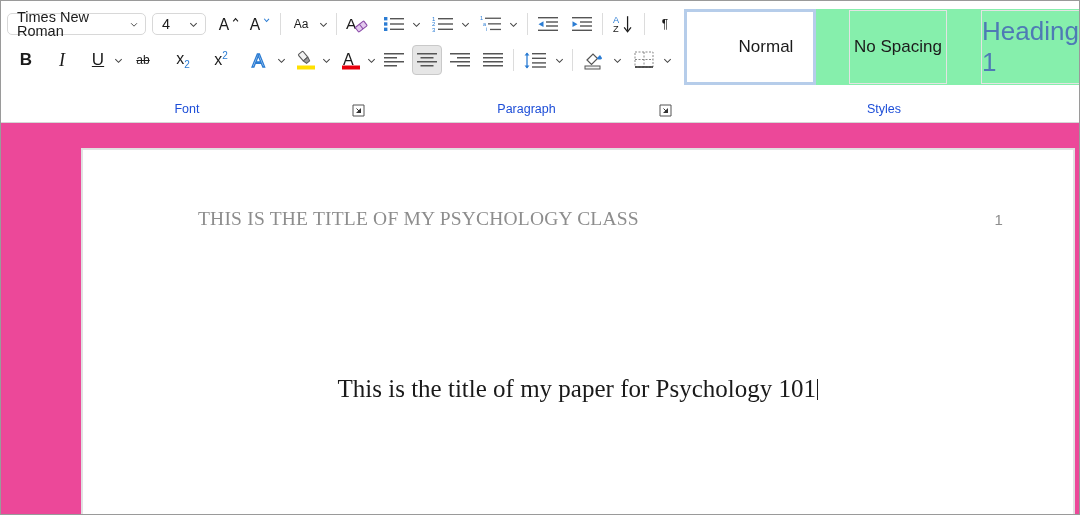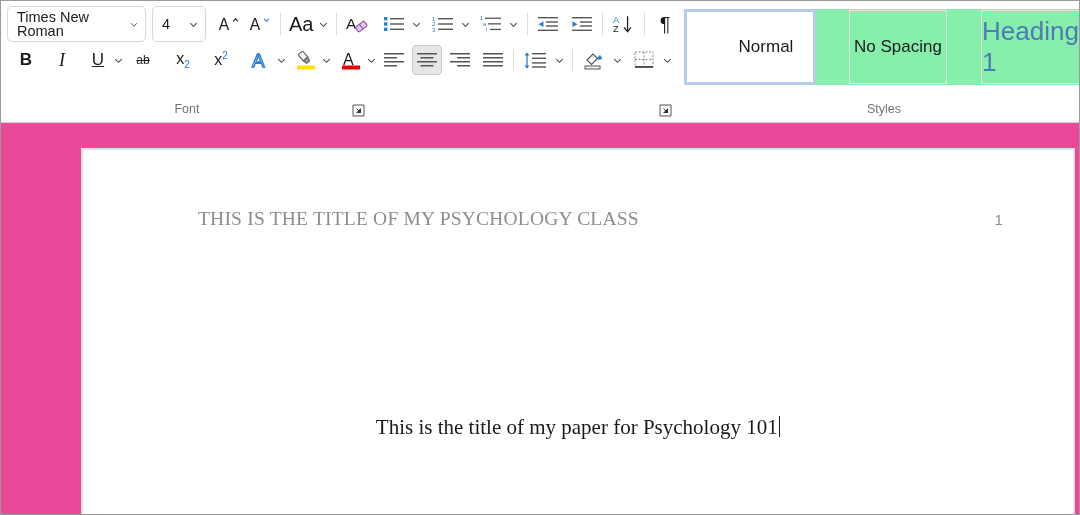--- a/index.html
+++ b/index.html
@@ -44,21 +44,21 @@
     margin: 6px 0 26px 0;
     align-self: stretch;
   }
   .group-label {
     position: absolute;
     bottom: 6px;
     left: 0;
     right: 0;
     text-align: center;
     font-size: 12.5px;
-    color: #737373;
+    color: #1d4ed8;
   }
   .launcher {
     position: absolute;
     bottom: 6px;
     right: 8px;
     width: 13px;
     height: 13px;
     cursor: pointer;
   }
   .rows { display: flex; flex-direction: column; gap: 2px; }
@@ -97,37 +97,37 @@
   }
   .vsep {
     width: 1px;
     height: 22px;
     background: #dcdcdc;
     margin: 0 5px;
   }
 
   
   .combo {
-    height: 36px;
+    height: 22px;
     border: 1px solid #d8d8d8;
     border-radius: 5px;
     background: #ffffff;
     display: inline-flex;
     align-items: center;
     justify-content: space-between;
     padding: 0 6px 0 9px;
     font-size: 14.5px;
     color: #1b1b1b;
     cursor: text;
   }
   .combo-name { width: 152px; }
   .combo-size { width: 58px; margin-left: 6px; }
   .combo .cv { font-size: 14.5px; line-height: 1; }
 
-  .glyph { font-size: 20px; line-height: 1; }
+  .glyph { font-size: 12px; line-height: 1; }
   .glyph-b { font-weight: bold; font-size: 17px; }
   .glyph-i { font-style: italic; font-family: "Liberation Serif", serif; font-size: 18px; }
   .glyph-u { text-decoration: underline; font-size: 17px; }
   .glyph-strike { text-decoration: line-through; font-size: 12px; }
 
   .sub-sup { font-size: 16px; position: relative; }
   .sub-sup sub, .sub-sup sup { color: #2b7cd3; font-size: 10px; }
 
   
   .styles-gallery {
@@ -203,23 +203,22 @@
     font-family: "Liberation Sans", sans-serif;
     font-size: 15px;
     color: #8d8d8d;
   }
   .doc-body {
     position: absolute;
     left: 0; right: 0;
     top: 225px;
     text-align: center;
     font-family: "Liberation Serif", serif;
-    font-size: 21px;
+    font-size: 25px;
     color: #1a1a1a;
-    margin-top: 40px;
   }
   .caret-bar {
     display: inline-block;
     width: 1.5px;
     height: 21px;
     background: #1a1a1a;
     vertical-align: -3px;
     margin-left: 1px;
   }
 </style>
@@ -533,20 +532,21 @@
             </svg>
           </div>
           <div class="caret">
             <svg width="11" height="11" viewBox="0 0 12 12">
               <path d="M2.5 4.5 L6 8 L9.5 4.5" fill="none" stroke="#444" stroke-width="1.1"></path>
             </svg>
           </div>
         </div>
       </div>
 
+      <div class="group-label">Paragraph</div>
       <div class="launcher">
         <svg width="13" height="13" viewBox="0 0 13 13">
           <path d="M1 1 H12 V12 H1 Z" fill="none" stroke="#555" stroke-width="1"></path>
           <path d="M4 9 L9 9 L9 4 Z" fill="#333"></path>
           <path d="M4.5 4.5 L9 9" stroke="#333" stroke-width="1"></path>
         </svg>
       </div>
     </div>
 
     <div class="group-sep"></div>

